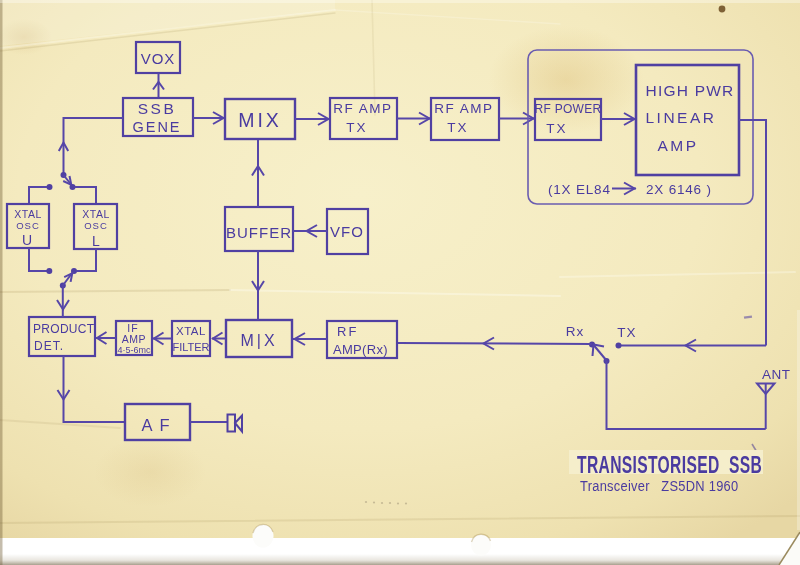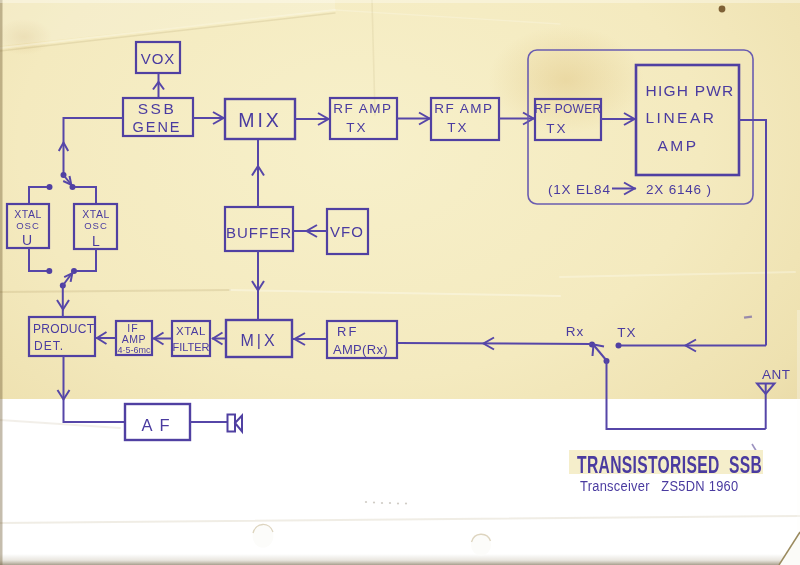--- a/index.html
+++ b/index.html
@@ -1,17 +1,17 @@
 <!DOCTYPE html>
 <html><head>
 <meta charset="utf-8">
 <style>
   html,body{margin:0;padding:0;}
   body{width:800px;height:565px;overflow:hidden;font-family:"Liberation Sans",sans-serif;}
-  #paper{position:relative;width:800px;height:399px;
+  #paper{position:relative;width:800px;height:538px;
     background:
       radial-gradient(ellipse 130px 90px at 566px 80px, rgba(210,172,90,0.30), rgba(214,178,96,0) 60%),
       radial-gradient(ellipse 40px 26px at 24px 37px, rgba(190,150,80,0.2), rgba(190,150,80,0) 70%),
       radial-gradient(ellipse 80px 50px at 150px 472px, rgba(200,165,95,0.15), rgba(200,165,95,0) 70%),
       radial-gradient(ellipse 620px 430px at 45% 36%, #f7f0ca 0%, #f4eabf 55%, #eee1b0 85%, #e7d7a4 100%),
       #f1e6b8;
   }
   svg{position:absolute;left:0;top:0;}
   text{font-family:"Liberation Sans",sans-serif;fill:#4a3ba0;}
 </style>

